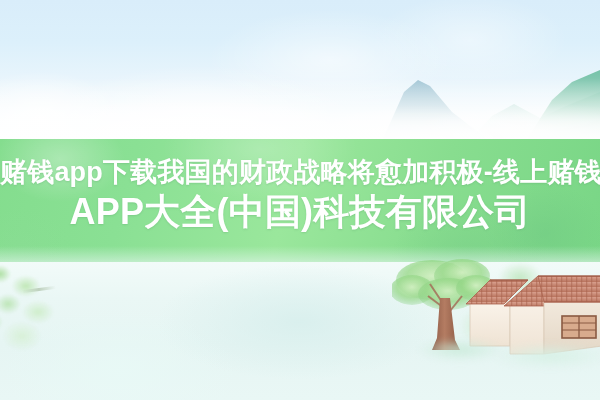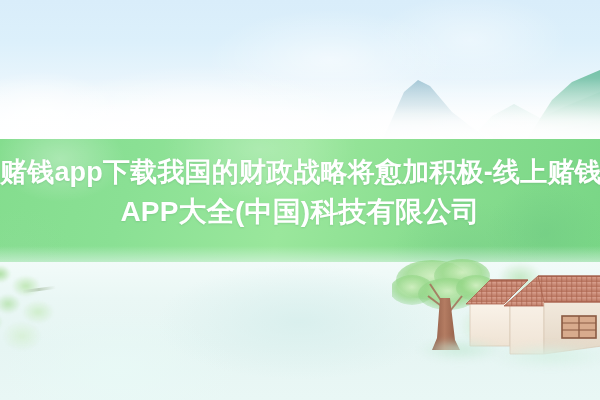--- a/index.html
+++ b/index.html
@@ -169,21 +169,21 @@
     letter-spacing: .2px;
     text-shadow: 0 1px 2px rgba(90,160,105,.30);
   }
   .title-line1 {
     display: block;
     font-size: 27px;
     white-space: nowrap;
   }
   .title-line2 {
     display: block;
-    font-size: 28px;
+    font-size: 36px;
     white-space: nowrap;
   }
 </style>
 </head>
 <body>
 
 <div id="stage">
 
   <div class="sky"></div>
   <div class="sky-warm"></div>

